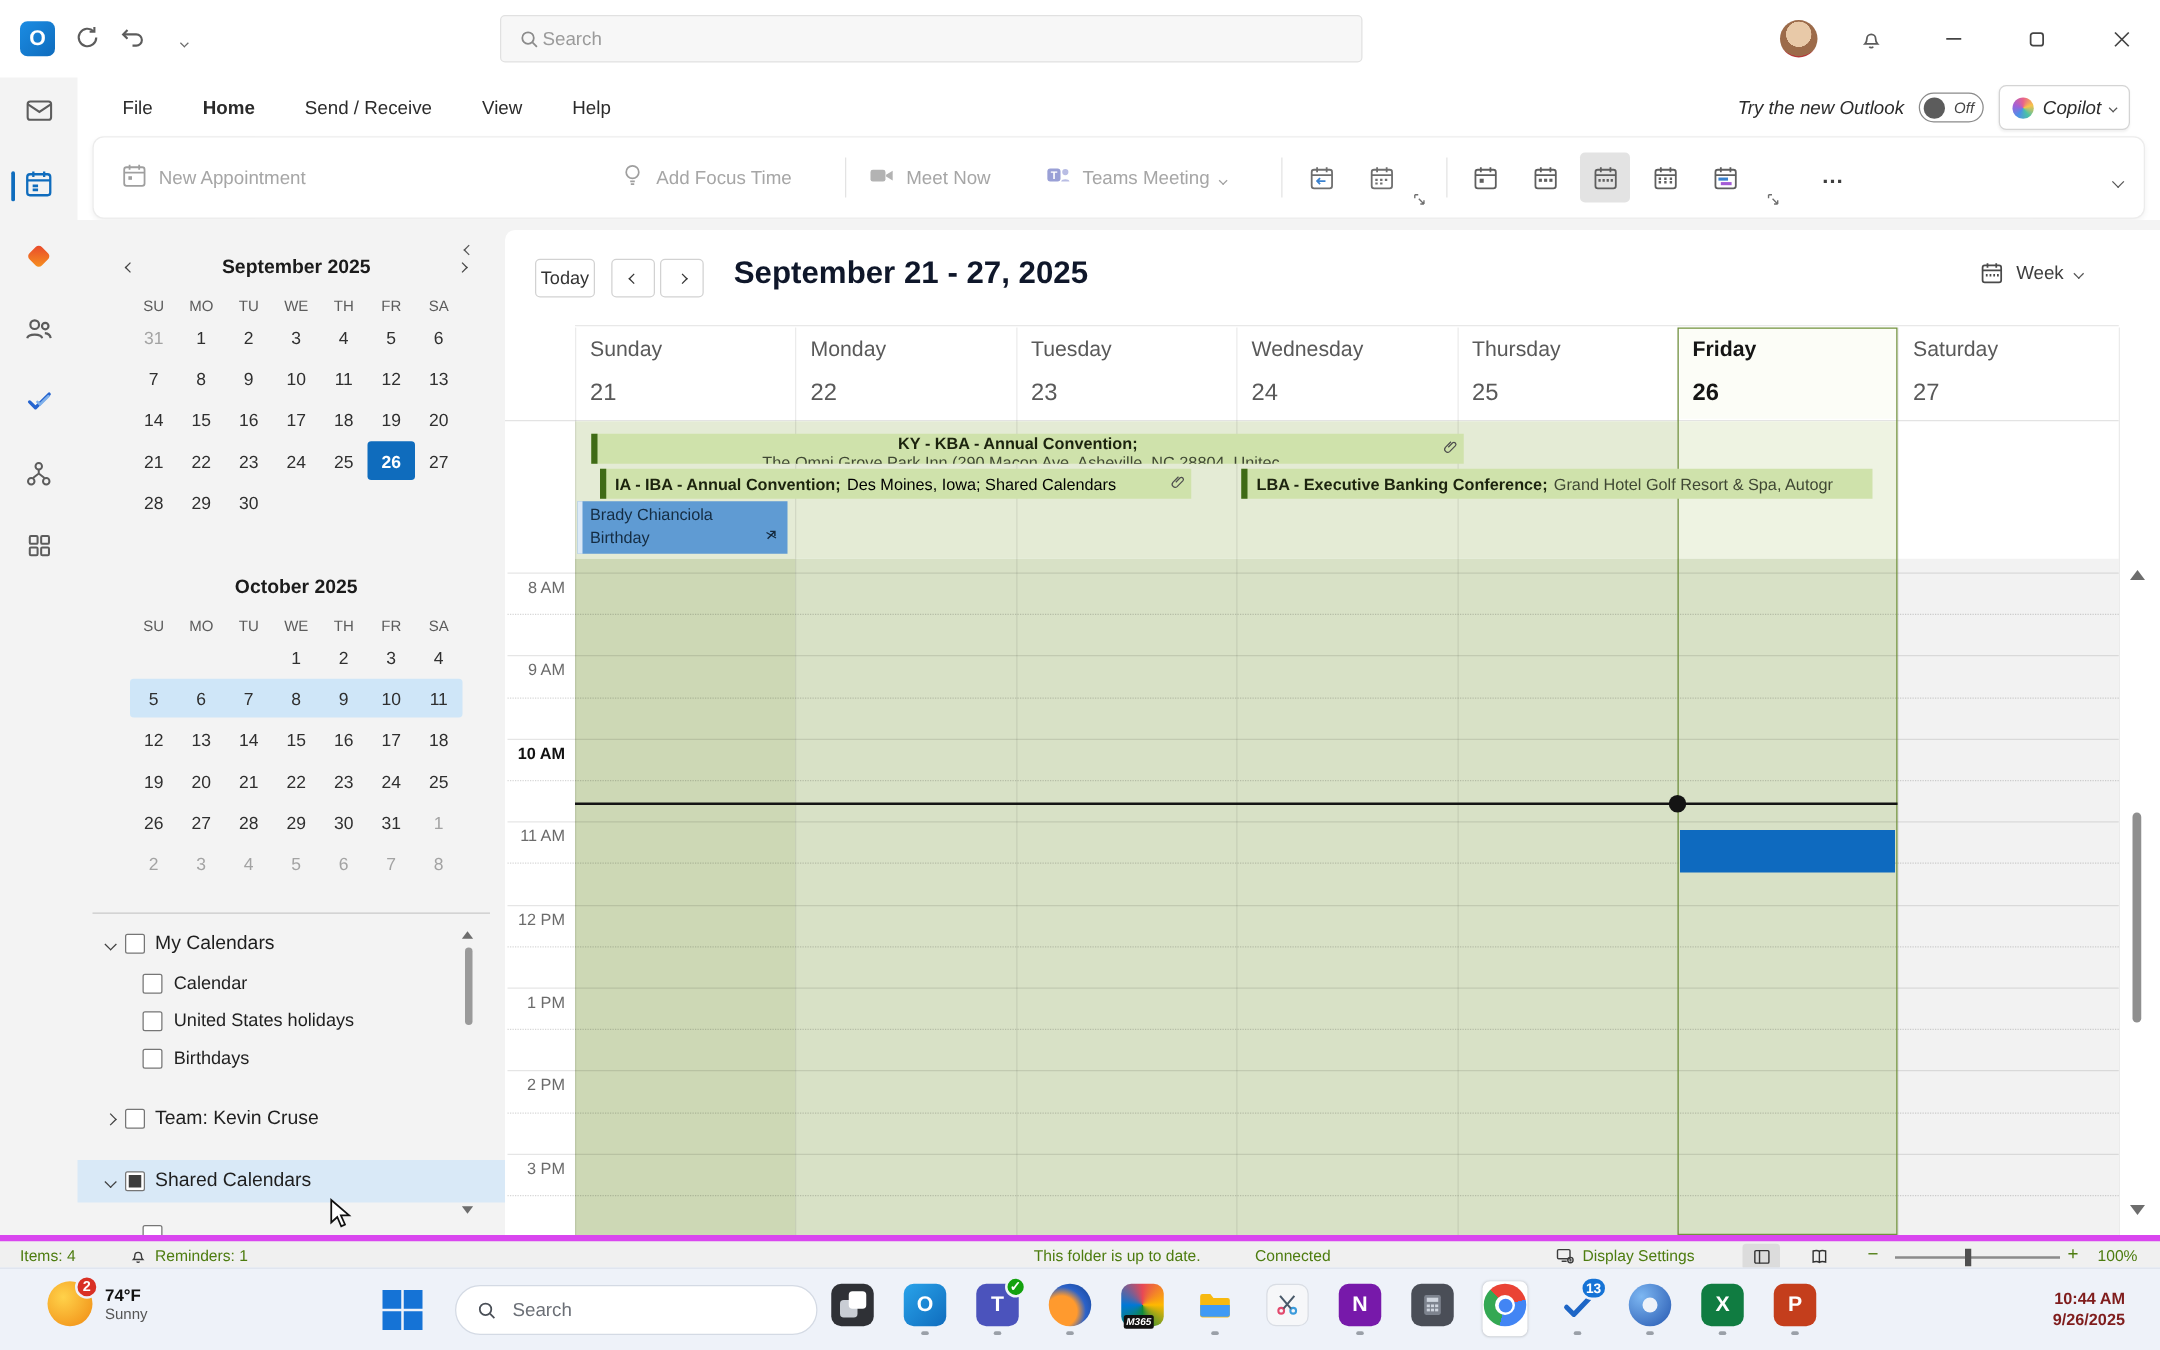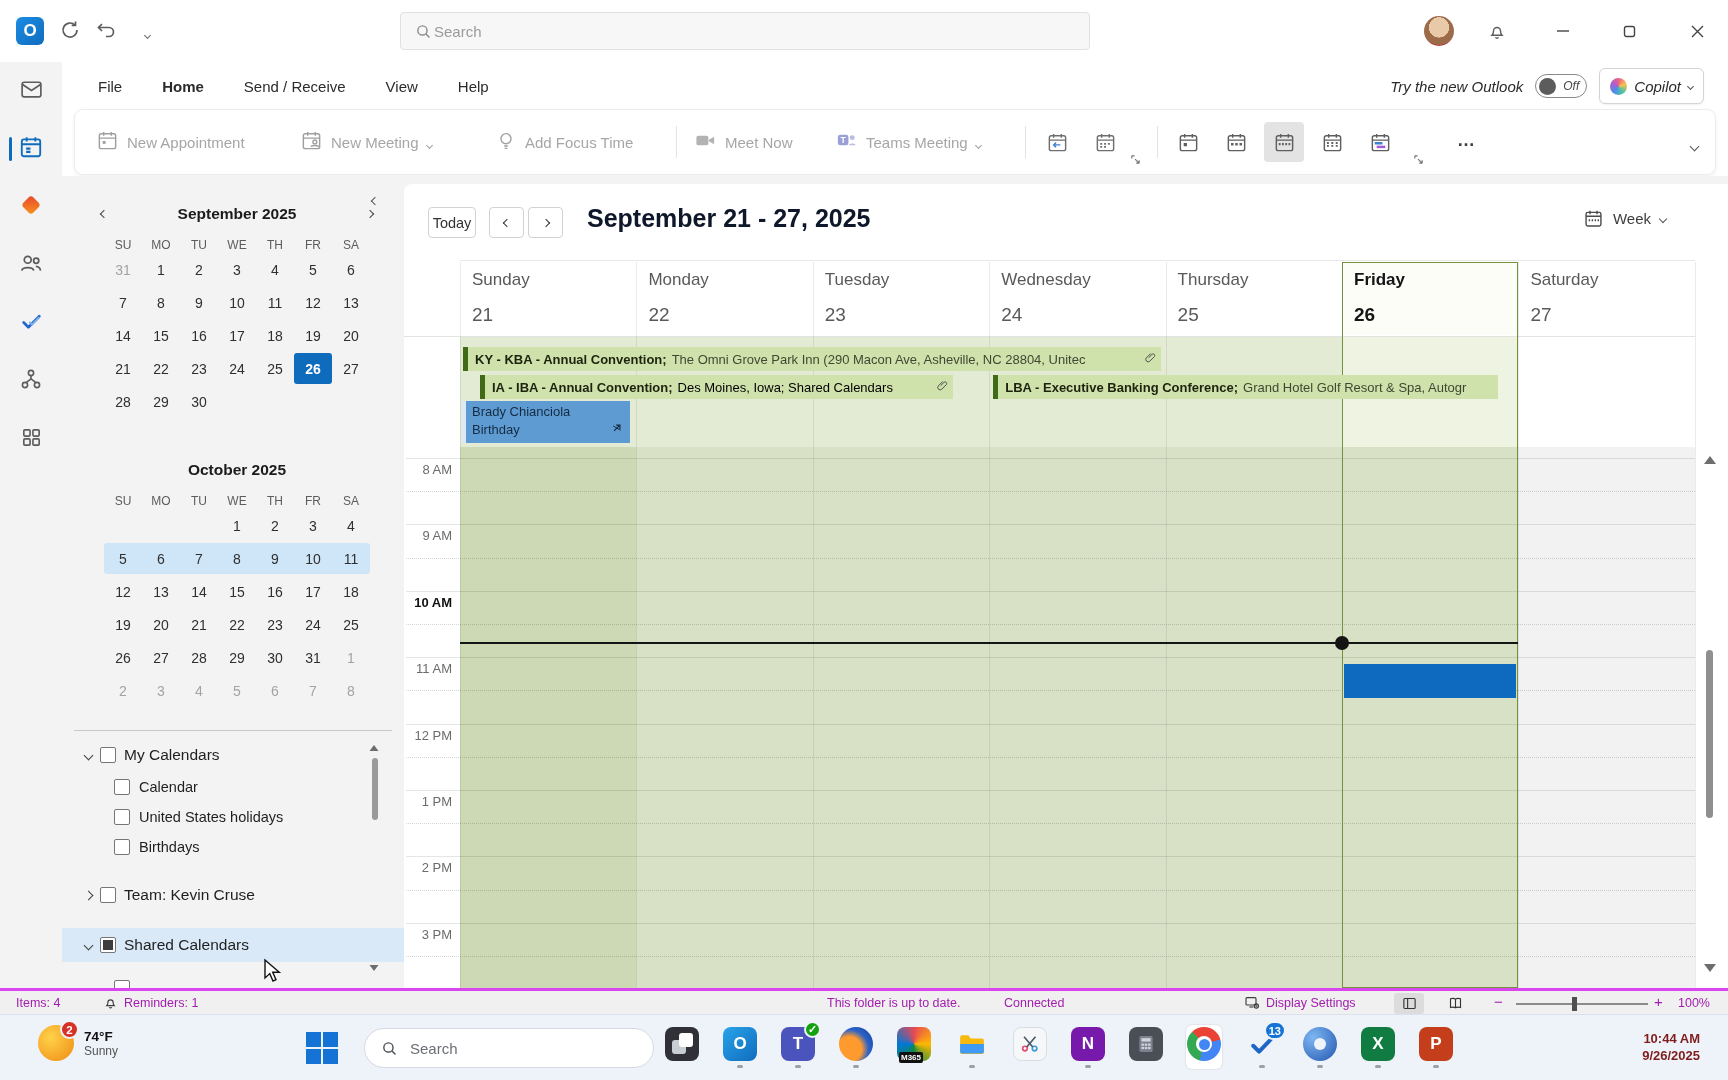--- a/index.html
+++ b/index.html
@@ -95,21 +95,21 @@
   .gridline.half{background:none;border-top:1px dotted rgba(0,0,0,.16);}
   .colline{position:absolute;width:1px;background:rgba(0,0,0,.08);}
 
   
   .thumb{position:absolute;border-radius:4px;background:#9a9a9a;}
   .tri{width:0;height:0;position:absolute;}
   .tri.up{border-left:6px solid transparent;border-right:6px solid transparent;border-bottom:8px solid #6d6d6d;}
   .tri.dn{border-left:6px solid transparent;border-right:6px solid transparent;border-top:8px solid #6d6d6d;}
 
   
-  #statusbar{position:absolute;left:0;top:988px;width:1728px;height:26px;background:#f0f0f0;border-top:3px solid #d946ef;font-size:12.5px;color:#a21caf;}
+  #statusbar{position:absolute;left:0;top:988px;width:1728px;height:26px;background:#f0f0f0;border-top:5px solid #d946ef;font-size:12.5px;color:#4d7c0f;}
   #statusbar .s{position:absolute;top:5px;}
   .sview{position:absolute;top:2px;width:30px;height:21px;border-radius:3px;display:flex;align-items:center;justify-content:center;}
   .sview.sel{background:#dcdcdc;}
 
   
   #taskbar{position:absolute;left:0;top:1014px;width:1728px;height:66px;background:#eef2f9;border-top:1px solid #dbe1ec;}
   #tb-weather{position:absolute;left:38px;top:10px;display:flex;align-items:center;gap:10px;}
   #sun{width:36px;height:36px;border-radius:50%;background:radial-gradient(circle at 35% 35%,#ffd24a,#f08a12);position:relative;}
   #sun .badge{position:absolute;right:-5px;top:-5px;width:19px;height:19px;border-radius:50%;background:#d93025;color:#fff;font-size:11.5px;font-weight:700;display:flex;align-items:center;justify-content:center;border:2px solid #eef2f9;}
   #wtemp{font-size:13.5px;color:#111;font-weight:700;}
@@ -202,30 +202,20 @@
   </div>
 
   <div id="ribbon">
       <div class="rbtn" style="left: 21px;">
         <div><svg width="23" height="23" viewBox="0 0 24 24" fill="none" stroke="#9f9f9f" stroke-width="1.5">
             <rect x="3.5" y="5" width="17" height="15.5" rx="2"></rect>
             <path d="M3.5 9.5h17M8 3v4M16 3v4"></path>
             <rect x="7" y="12.5" width="3" height="3" fill="#9f9f9f" stroke="none"></rect>
           </svg></div>
         <div>New Appointment</div>
-      </div>
-      <div class="rbtn" style="left: 225px;">
-        <div><svg width="23" height="23" viewBox="0 0 24 24" fill="none" stroke="#9f9f9f" stroke-width="1.5">
-            <rect x="3.5" y="5" width="17" height="15.5" rx="2"></rect>
-            <path d="M3.5 9.5h17M8 3v4M16 3v4"></path>
-            <circle cx="15.5" cy="13.5" r="2"></circle>
-            <path d="M11.5 18.5c.4-1.8 7.6-1.8 8 0"></path>
-          </svg></div>
-        <div>New Meeting</div>
-        <div style="color: rgb(159, 159, 159);"><span class="chev down" style="width:5px;height:5px;"></span></div>
       </div>
       <div class="rbtn" style="left: 420px;">
         <div><svg width="22" height="22" viewBox="0 0 24 24" fill="none" stroke="#9f9f9f" stroke-width="1.5">
             <circle cx="12" cy="9.5" r="5.5"></circle>
             <path d="M10 17.5h4M10.5 20h3"></path>
           </svg></div>
         <div>Add Focus Time</div>
       </div>
       <div class="rsep" style="left: 601px;"></div>
       <div class="rbtn" style="left: 619px;">
@@ -624,21 +614,21 @@
         </div>
         <div class="abs" style="left: 938px; top: 78px; width: 176.4px; height: 726px; border: 1.5px solid rgb(114, 146, 62); z-index: 4;"></div>
         <div class="timelabel" style="left: 0px; top: 278px;">8 AM</div>
         <div class="timelabel" style="left: 0px; top: 344.4px;">9 AM</div>
         <div class="timelabel cur" style="left: 0px; top: 410.8px;">10 AM</div>
         <div class="timelabel" style="left: 0px; top: 477.2px;">11 AM</div>
         <div class="timelabel" style="left: 0px; top: 543.6px;">12 PM</div>
         <div class="timelabel" style="left: 0px; top: 610px;">1 PM</div>
         <div class="timelabel" style="left: 0px; top: 676.4px;">2 PM</div>
         <div class="timelabel" style="left: 0px; top: 742.8px;">3 PM</div>
-        <div class="banner" style="left: 59px; top: 163px; width: 697.6px; background: rgb(207, 226, 171); border-left: 5px solid rgb(63, 107, 22); z-index: 5;">
+        <div class="banner" style="left: 69px; top: 163px; width: 697.6px; background: rgb(207, 226, 171); border-left: 5px solid rgb(63, 107, 22); z-index: 5; flex-direction: column;">
           <b>KY - KBA - Annual Convention;</b>
           <span style="color: rgb(63, 71, 51);">The Omni Grove Park Inn (290 Macon Ave, Asheville, NC 28804, Unitec</span>
           <div class="clip"><svg width="13" height="13" viewBox="0 0 24 24" fill="none" stroke="#4d4d4d" stroke-width="1.8">
               <path d="M8.5 12.5 15 6a3 3 0 0 1 4.2 4.2L10.5 19a4.4 4.4 0 0 1-6.2-6.2L12.5 4.5"></path>
             </svg></div>
         </div>
         <div class="banner" style="left: 76px; top: 191px; width: 473.2px; background: rgb(207, 226, 171); border-left: 5px solid rgb(63, 107, 22); z-index: 5;">
           <b>IA - IBA - Annual Convention;</b>
           <span style="color: #000000;">Des Moines, Iowa; Shared Calendars</span>
           <div class="clip"><svg width="13" height="13" viewBox="0 0 24 24" fill="none" stroke="#4d4d4d" stroke-width="1.8">
@@ -741,21 +731,21 @@
         <div class="tbslot">
           <div class="tb-ic" style="background: rgb(75, 83, 188);">T<div class="badge-chk">✓</div></div>
           <div class="dot"></div>
         </div>
         <div class="tbslot">
           <div class="tb-ic" style="border-radius: 50%; background: radial-gradient(circle at 30% 65%, rgb(255, 154, 46) 0px, rgb(255, 154, 46) 38%, rgb(43, 98, 201) 60%, rgb(18, 63, 140));"></div>
           <div class="dot"></div>
         </div>
         <div class="tbslot">
           <div class="tb-ic" style="background: conic-gradient(rgb(231, 72, 86), rgb(255, 185, 0), rgb(16, 137, 62), rgb(0, 120, 215), rgb(231, 72, 86));">
-            <span style="position:absolute;bottom:-2px;left:2px;background:#111;color:#fff;font-size:8px;font-weight:700;padding:1px 2px;border-radius:2px;">M365</span>
+            <span style="position:absolute;bottom:-2px;left:2px;background:#111;color:#fff;font-size:8px;font-weight:700;padding:1px 2px;border-radius:2px;font-style:italic;">M365</span>
           </div>
         </div>
         <div class="tbslot">
           <div class="tb-ic">
             <svg width="30" height="30" viewBox="0 0 24 24">
               <path d="M2.5 6.5a1.5 1.5 0 0 1 1.5-1.5h5l2 2.5h9a1.5 1.5 0 0 1 1.5 1.5v9.5a1.5 1.5 0 0 1-1.5 1.5H4a1.5 1.5 0 0 1-1.5-1.5z" fill="#f7b910"></path>
               <path d="M2.5 12h19v6a1.5 1.5 0 0 1-1.5 1.5H4A1.5 1.5 0 0 1 2.5 18z" fill="#3f9af5"></path>
             </svg>
           </div>
           <div class="dot"></div>

